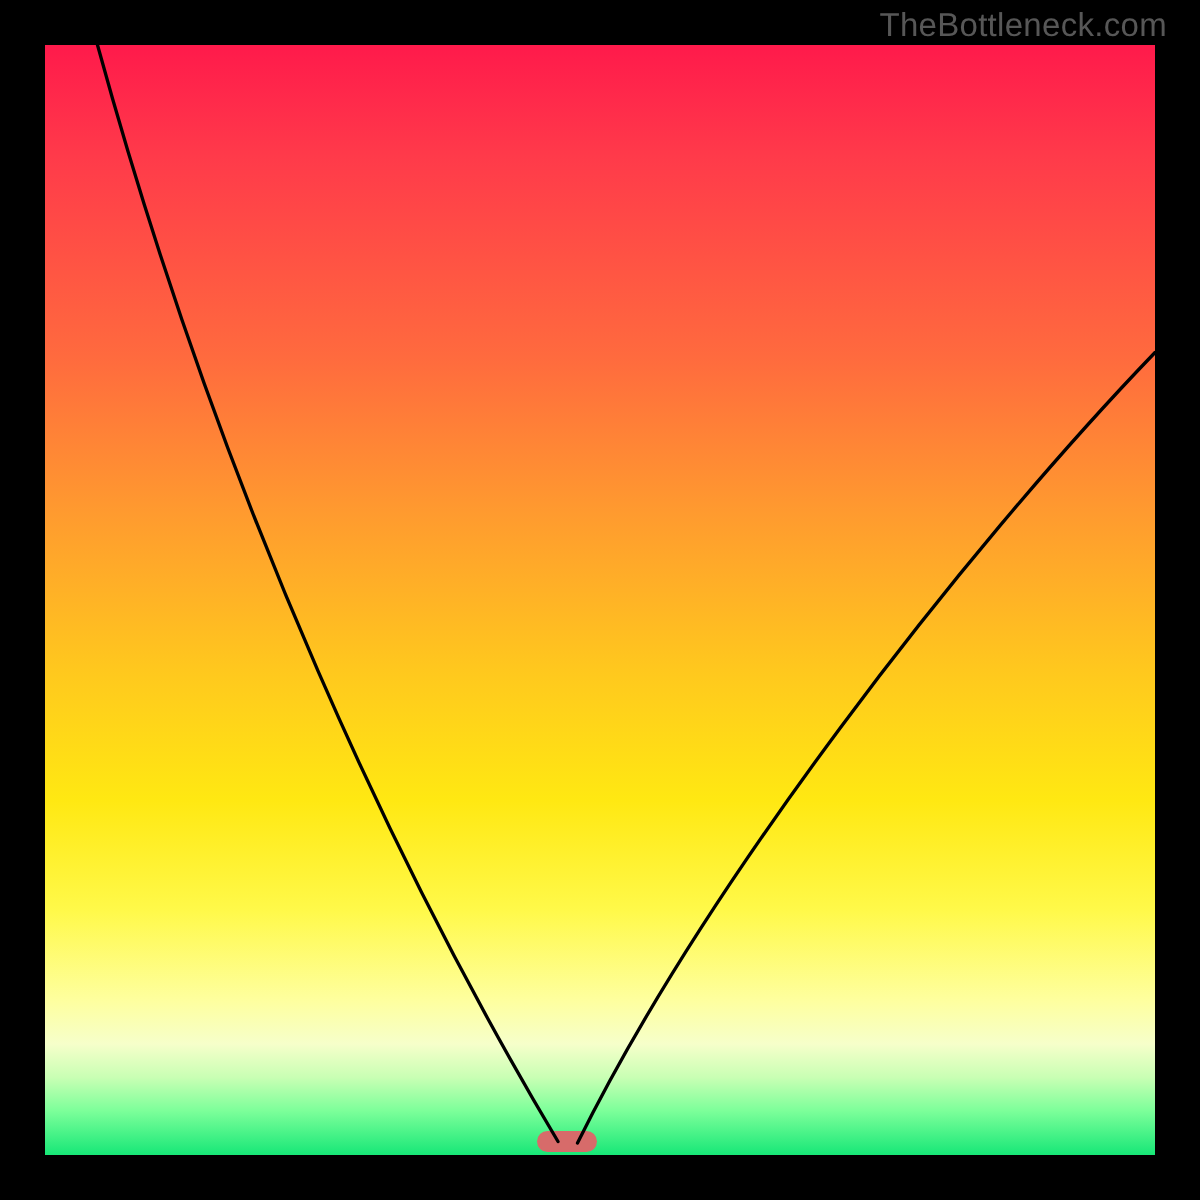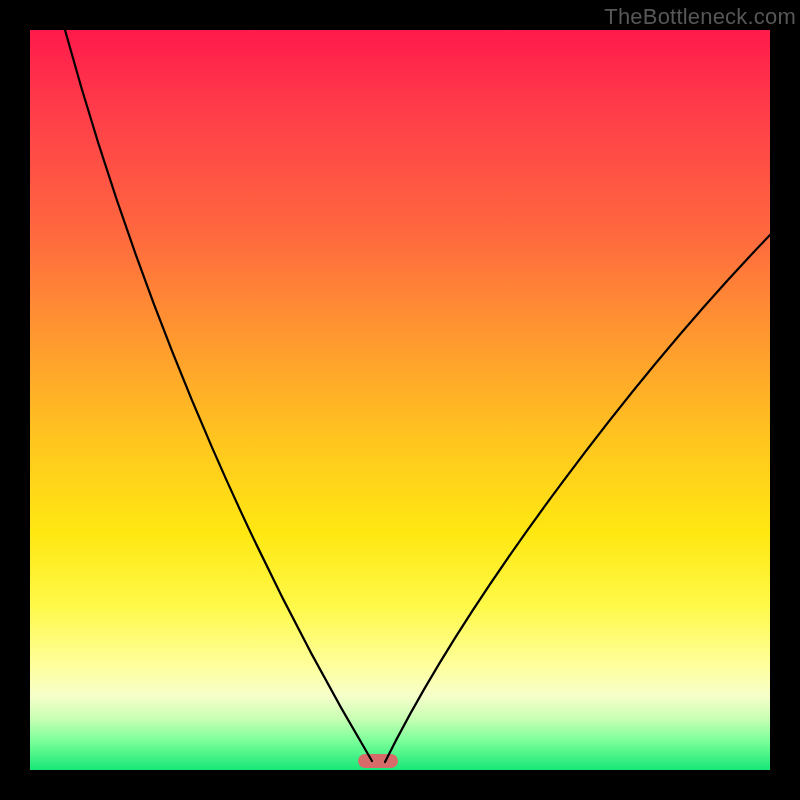--- a/index.html
+++ b/index.html
@@ -13,21 +13,21 @@
   }
   .frame {
     position: relative;
     width: 800px;
     height: 800px;
     background: #000;
   }
   .watermark {
     position: absolute;
     top: 4px;
-    right: 4px;
+    right: 22px;
     color: #575757;
     font-size: 22px;
     font-weight: 500;
     letter-spacing: 0.2px;
     z-index: 10;
   }
   .plot-area {
     
     position: absolute;
     left: 30px;

